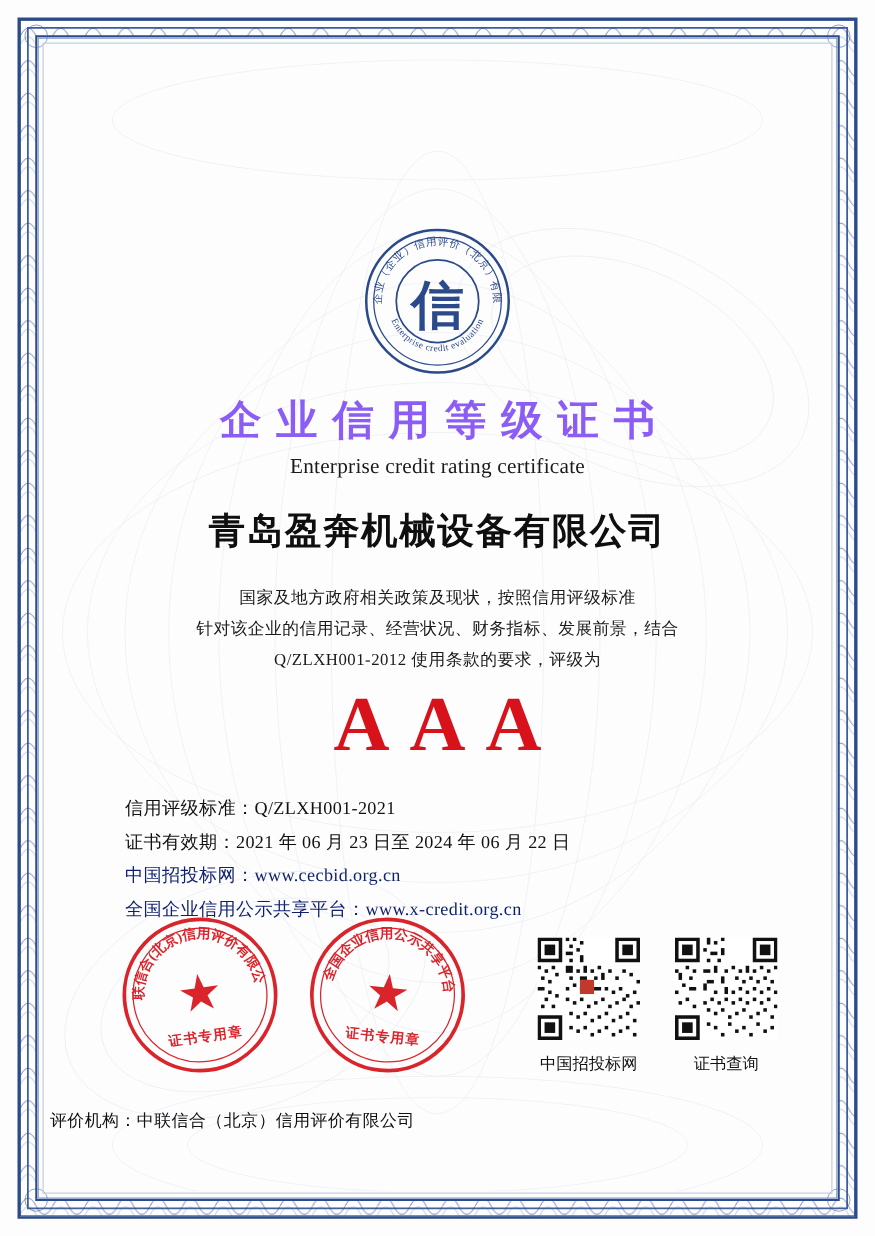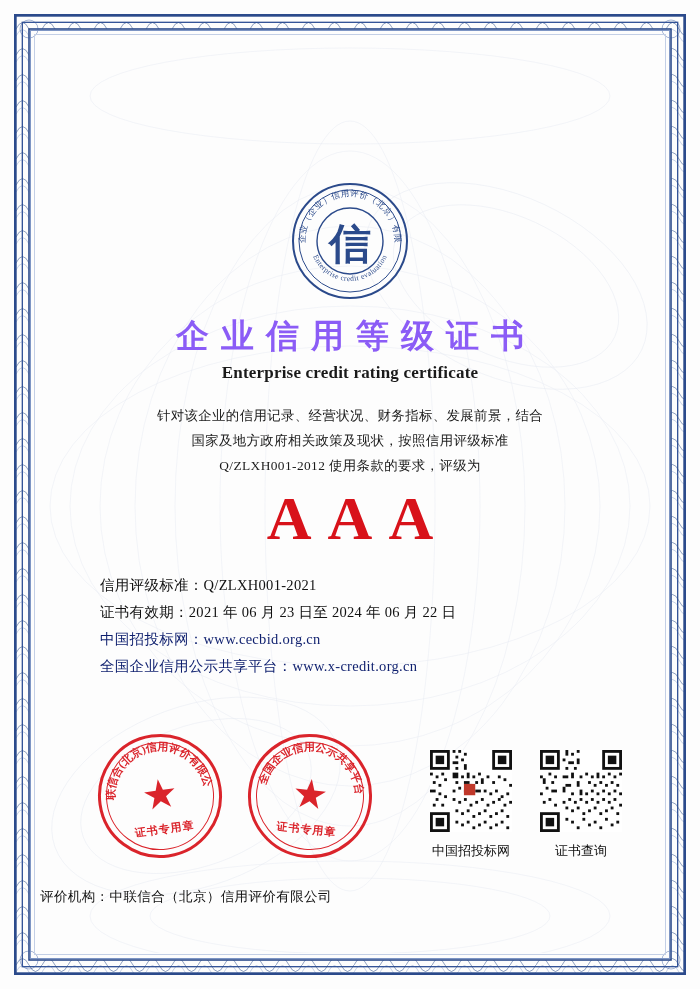--- a/index.html
+++ b/index.html
@@ -88,21 +88,21 @@
     font-size: 33px;
     font-weight: bold;
     letter-spacing: 12px;
     color: #8b5cf6;
     font-family: "Liberation Serif", serif;
     text-indent: 12px;
   }
   .title-en {
     margin-top: 4px;
     font-size: 17px;
-    font-weight: bold;
+    font-weight: normal;
     color: #1a1a1a;
     font-family: "Liberation Serif", serif;
     letter-spacing: 0.2px;
   }
   .cert-no {
     margin-top: 16px;
     font-size: 14.5px;
     color: #111;
     font-family: "Liberation Serif", serif;
     letter-spacing: 0.6px;
@@ -303,24 +303,25 @@
         </text>
         <text font-family="'Liberation Serif', serif" font-size="7.5" fill="#2b4a8b" letter-spacing="0.4">
           <textPath href="#botArc" startOffset="50%" text-anchor="middle">Enterprise credit evaluation</textPath>
         </text>
         <text x="59" y="76" text-anchor="middle" font-family="'Liberation Serif', serif" font-size="42" font-weight="bold" fill="#2b4a8b">信</text>
       </svg>
     </div>
 
     <div class="title-cn">企业信用等级证书</div>
     <div class="title-en">Enterprise credit rating certificate</div>
+    <div class="company">青岛盈奔机械设备有限公司</div>
 
     <div class="desc">
+      <div>国家及地方政府相关政策及现状，按照信用评级标准</div>
       <div>针对该企业的信用记录、经营状况、财务指标、发展前景，结合</div>
-      <div>国家及地方政府相关政策及现状，按照信用评级标准</div>
       <div>Q/ZLXH001-2012 使用条款的要求，评级为</div>
     </div>
 
     <div class="grade">AAA</div>
 
     <div class="details">
       <div>信用评级标准：Q/ZLXH001-2021</div>
       <div>证书有效期：2021 年 06 月 23 日至 2024 年 06 月 22 日</div>
       <div class="url">中国招投标网：www.cecbid.org.cn</div>
       <div class="url">全国企业信用公示共享平台：www.x-credit.org.cn</div>

